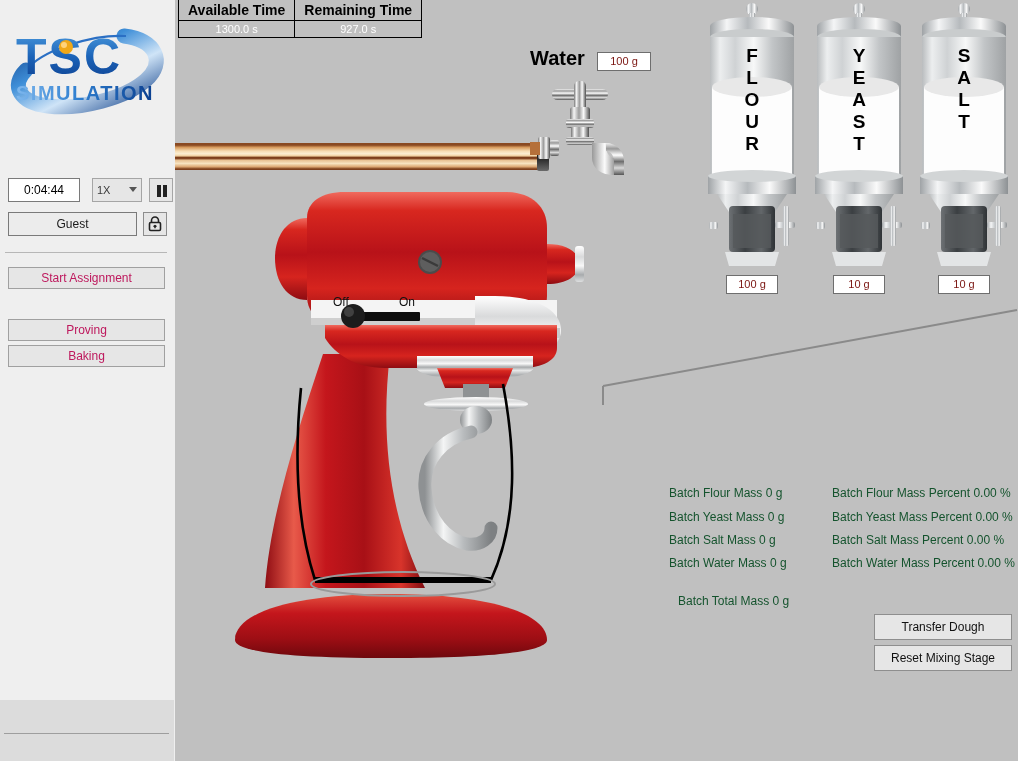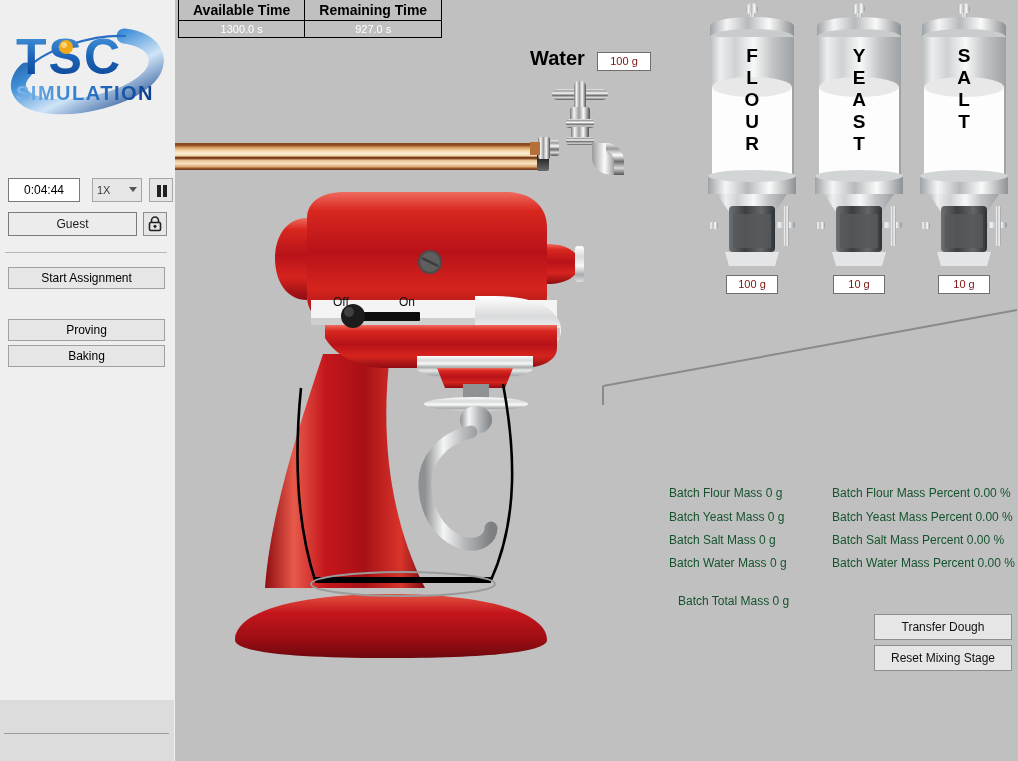--- a/index.html
+++ b/index.html
@@ -69,39 +69,39 @@
     position:absolute; left:5px; top:252px; width:162px; height:1px; background:#b7b7b7;
   }
   #divider-bottom {
     position:absolute; left:4px; top:733px; width:165px; height:1px; background:#9e9e9e;
   }
 
   
   .navbtn {
     position:absolute; left:8px; width:157px; height:22px;
     background:#e6e6e6; border:1px solid #a0a0a0;
-    font-size:12px; color:#000000; text-align:center; line-height:20px;
+    font-size:12px; color:#be185d; text-align:center; line-height:20px;
   }
   .navbtn.active {
     background:#bcdcf5; border:1px solid #2a6ca8; color:#000;
   }
 
   
   #main { position:absolute; left:175px; top:0; width:843px; height:761px; background:#c0c0c0; }
 
   
   #time-table {
     position:absolute; left:3px; top:-1px;
     border-collapse:collapse;
     border:1px solid #000;
   }
   #time-table th {
     background:#c0c0c0; border:1px solid #000;
     font-size:14px; font-weight:bold; color:#000;
-    padding:2px 14px; text-align:center;
+    padding:2px 9px; text-align:center;
   }
   #time-table td {
     background:#c0c0c0; border:1px solid #000;
     font-size:11px; color:#fff; padding:2px 10px; text-align:center;
   }
 
   
   #water-label {
     position:absolute; left:355px; top:47px;
     font-size:20px; font-weight:bold; color:#000;

